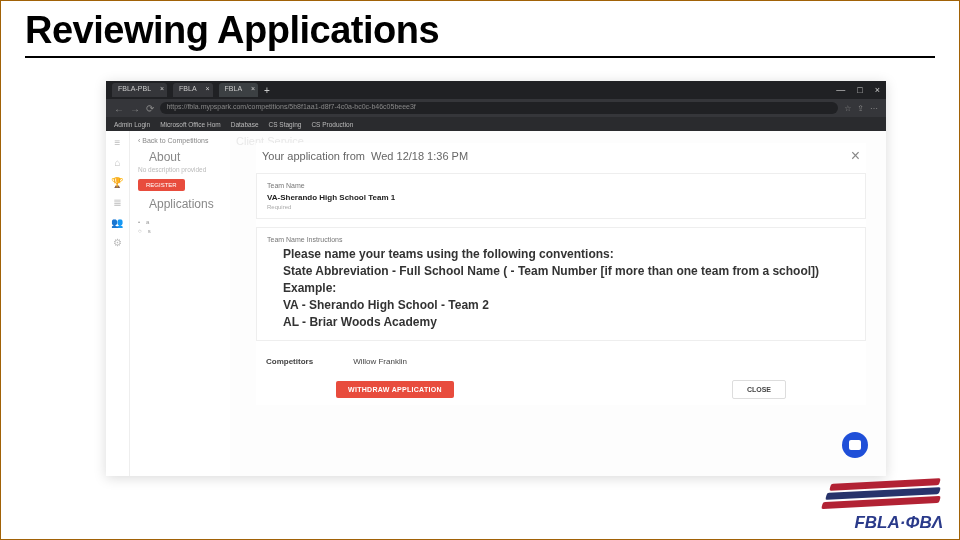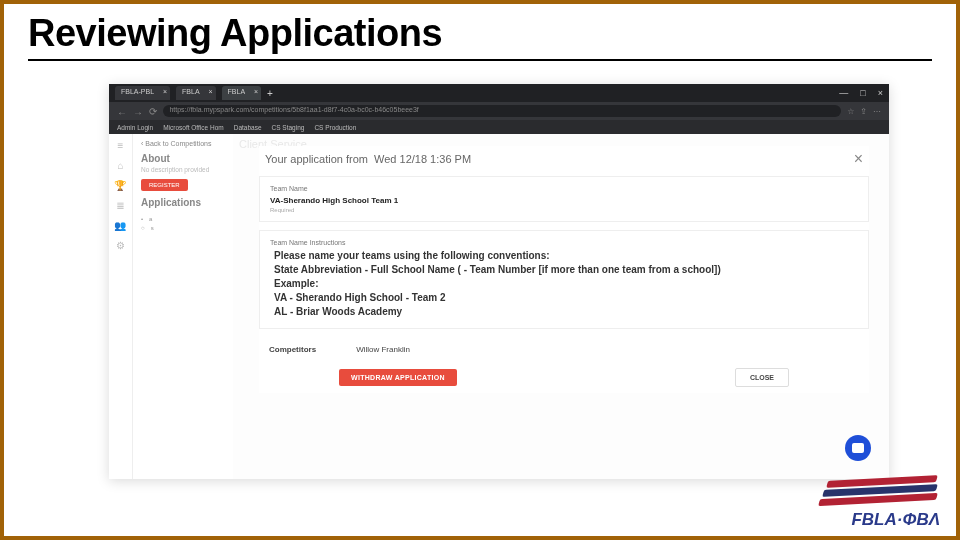--- a/index.html
+++ b/index.html
@@ -1,18 +1,18 @@
 <!DOCTYPE html>
 <html><head>
 <meta charset="utf-8">
 <style>
   * { box-sizing: border-box; margin: 0; padding: 0; }
   html, body { width: 960px; height: 540px; font-family: Arial, sans-serif; background: #fff; }
   
-  .slide { width: 960px; height: 540px; position: relative; border: 4px solid #a16207; }
+  .slide { width: 960px; height: 540px; position: relative; border: 1px solid #a16207; }
   
   .slide-title { 
     font-size: 38px; 
     font-weight: 700; 
     padding: 8px 24px 4px 24px;
     letter-spacing: -0.5px;
     font-family: "Segoe UI", Arial, sans-serif;
   }
   
   .hr { height: 2px; background: #000; margin: 0 24px 8px 24px; }
@@ -42,21 +42,21 @@
   .bookmarks { height: 14px; background: #2a2b2e; display: flex; align-items: center; padding: 0 8px; gap: 10px; }
   .bookmarks span { color: #bbb; font-size: 6.5px; }
   
   .app { display: flex; height: calc(100% - 50px); background: #fafafa; position: relative; }
   
   .leftrail { width: 24px; background: #fff; border-right: 1px solid #eee; display: flex; flex-direction: column; align-items: center; padding-top: 6px; gap: 10px; }
   .leftrail .ic { width: 10px; height: 10px; color: #bbb; font-size: 10px; display: flex; align-items: center; justify-content: center; }
   
   .leftcol { width: 100px; background: #fff; padding: 6px 8px; font-size: 7px; color: #999; }
   .backlink { color: #888; font-size: 7px; }
-  .leftcol h4 { font-size: 10px; color: #888; margin: 6px 0 2px; font-weight: 700; }
+  .leftcol h4 { font-size: 12px; color: #888; margin: 6px 11px 2px; font-weight: 400; }
   .reg-btn { background: #e84c3d; color: #fff; font-size: 6px; padding: 3px 8px; border-radius: 2px; display: inline-block; margin-top: 6px; }
   .app-list { margin-top: 8px; }
   .app-list .row { display: flex; gap: 6px; font-size: 6px; margin-top: 3px; }
   
   .modal-overlay {
     position: absolute; left: 124px; right: 0; top: 0; bottom: 0;
     background: rgba(255,255,255,0.55);
   }
   
   .pagehead { position: absolute; left: 130px; top: 4px; font-size: 11px; color: #ccc; }
@@ -66,21 +66,21 @@
     left: 150px; right: 20px; top: 12px;
     background: #fff;
   }
   .modal-title { font-size: 11px; color: #666; padding: 4px 6px 8px; display: flex; justify-content: space-between; align-items: center; }
   .modal-title .close-x { font-size: 16px; color: #888; cursor: pointer; }
   
   .card { background: #fff; border: 1px solid #eee; border-radius: 0; margin-bottom: 8px; padding: 8px 10px; }
   .card .lbl { font-size: 7px; color: #777; margin-bottom: 4px; }
   .card .val { font-size: 8px; color: #222; font-weight: 700; }
   .card .req { font-size: 6px; color: #aaa; margin-top: 2px; }
-  .card p { font-size: 10px; color: #333; margin: 3px 4px; font-weight: 600; }
+  .card p { font-size: 12px; color: #333; margin: 3px 16px; font-weight: 600; }
   
   .comp-row { display: flex; gap: 40px; font-size: 8px; padding: 8px 10px; }
   .comp-row .k { color: #444; font-weight: 600; }
   .comp-row .v { color: #444; }
   
   .modal-actions { display: flex; gap: 12px; padding: 6px 80px 6px 80px; align-items: center; }
   .btn-withdraw { background: #e84c3d; color: #fff; font-size: 7px; font-weight: 700; padding: 5px 12px; border-radius: 2px; letter-spacing: 0.3px; }
   .btn-close { background: #fff; border: 1px solid #ddd; color: #444; font-size: 7px; font-weight: 600; padding: 5px 14px; border-radius: 2px; margin-left: auto; }
   
   .chat-fab { position: absolute; right: 18px; bottom: 18px; width: 26px; height: 26px; border-radius: 50%; background: #1f4fd8; display: flex; align-items: center; justify-content: center; }

